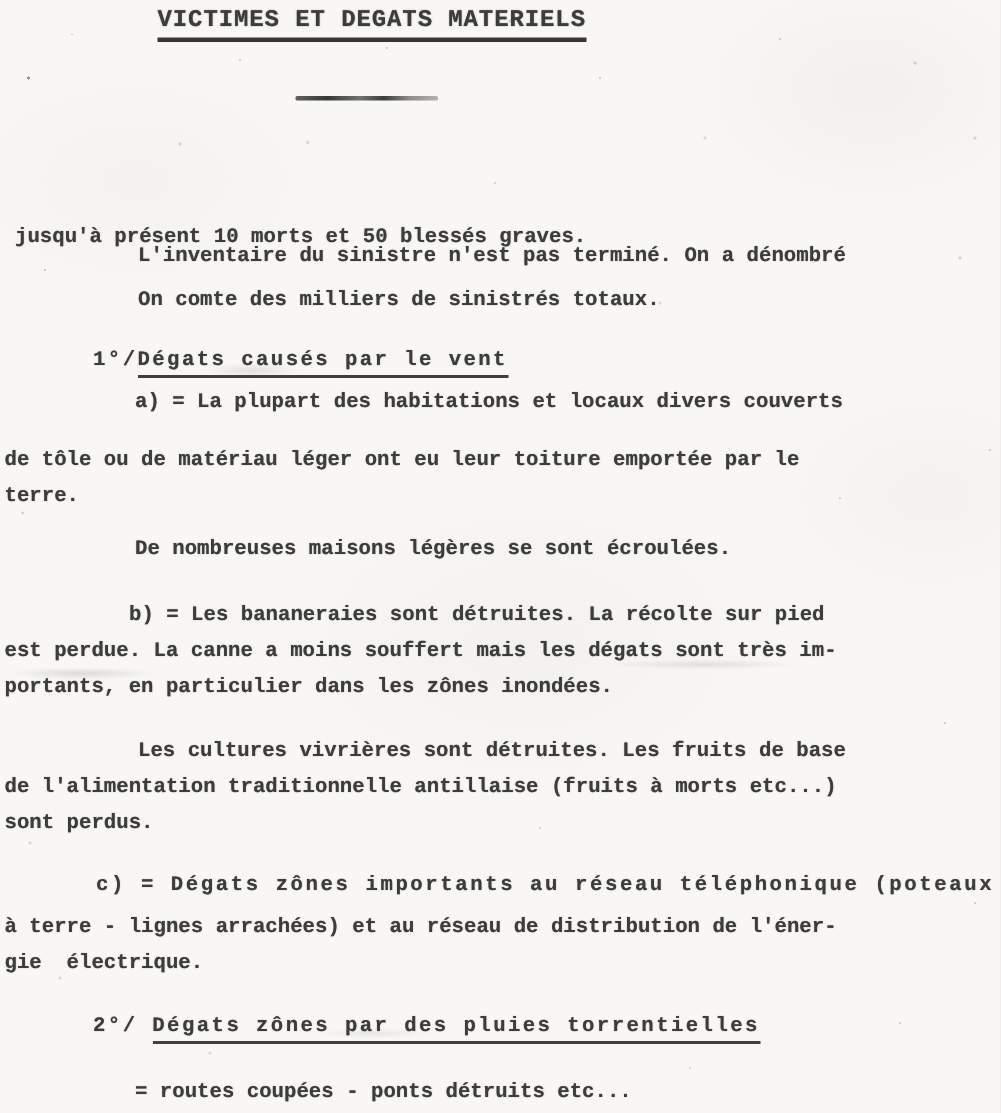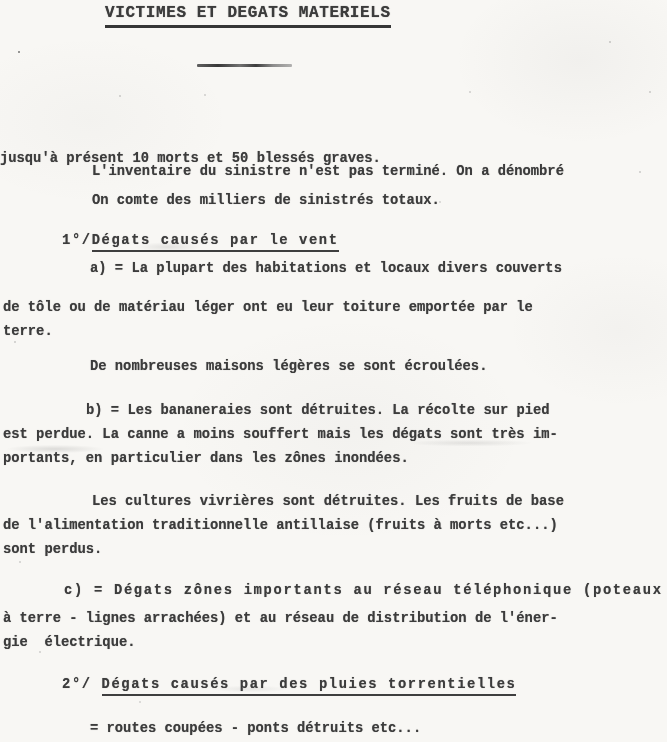--- a/index.html
+++ b/index.html
@@ -91,32 +91,32 @@
   }
 </style>
 </head>
 <body>
 
 <div class="page">
   <div class="title-line"><span class="u">VICTIMES ET DEGATS MATERIELS</span></div>
   <div class="separator"></div>
   <div id="lines-container">
       <div class="line " style="left: 92px; top: 129px; margin-top: 36px;">L'inventaire du sinistre n'est pas terminé. On a dénombré</div>
-      <div class="line " style="left: 0; top: 152px;">jusqu'à présent 10 morts et 50 blessés graves.</div>
+      <div class="line " style="left: 10px; top: 152px;">jusqu'à présent 10 morts et 50 blessés graves.</div>
       <div class="line " style="left: 92px; top: 194px;">On comte des milliers de sinistrés totaux.</div>
       <div class="line heading" style="left: 62px; top: 234px;"><span>1°/</span><span class="u">Dégats causés par le vent</span></div>
       <div class="line " style="left: 90px; top: 262px;">a) = La plupart des habitations et locaux divers couverts</div>
       <div class="line " style="left: 3px; top: 301px;">de tôle ou de matériau léger ont eu leur toiture emportée par le</div>
       <div class="line " style="left: 3px; top: 325px;">terre.</div>
       <div class="line " style="left: 90px; top: 360px; text-align: right;">De nombreuses maisons légères se sont écroulées.</div>
       <div class="line " style="left: 86px; top: 404px;">b) = Les bananeraies sont détruites. La récolte sur pied</div>
       <div class="line " style="left: 3px; top: 428px;">est perdue. La canne a moins souffert mais les dégats sont très im-</div>
       <div class="line " style="left: 3px; top: 452px;">portants, en particulier dans les zônes inondées.</div>
       <div class="line " style="left: 92px; top: 495px;">Les cultures vivrières sont détruites. Les fruits de base</div>
       <div class="line " style="left: 3px; top: 519px;">de l'alimentation traditionnelle antillaise (fruits à morts etc...)</div>
       <div class="line " style="left: 3px; top: 543px;">sont perdus.</div>
       <div class="line wide" style="left: 64px; top: 584px;">c) = Dégats zônes importants au réseau téléphonique (poteaux</div>
       <div class="line " style="left: 3px; top: 612px;">à terre - lignes arrachées) et au réseau de distribution de l'éner-</div>
       <div class="line " style="left: 3px; top: 636px;">gie  électrique.</div>
-      <div class="line heading" style="left: 62px; top: 678px;"><span>2°/ </span><span class="u">Dégats causés par des pluies torrentielles</span></div>
+      <div class="line heading" style="left: 62px; top: 678px;"><span>2°/ </span><span class="u">Dégats zônes par des pluies torrentielles</span></div>
       <div class="line " style="left: 90px; top: 722px;">= routes coupées - ponts détruits etc...</div>
     </div>
 </div>
 
 </body></html>

